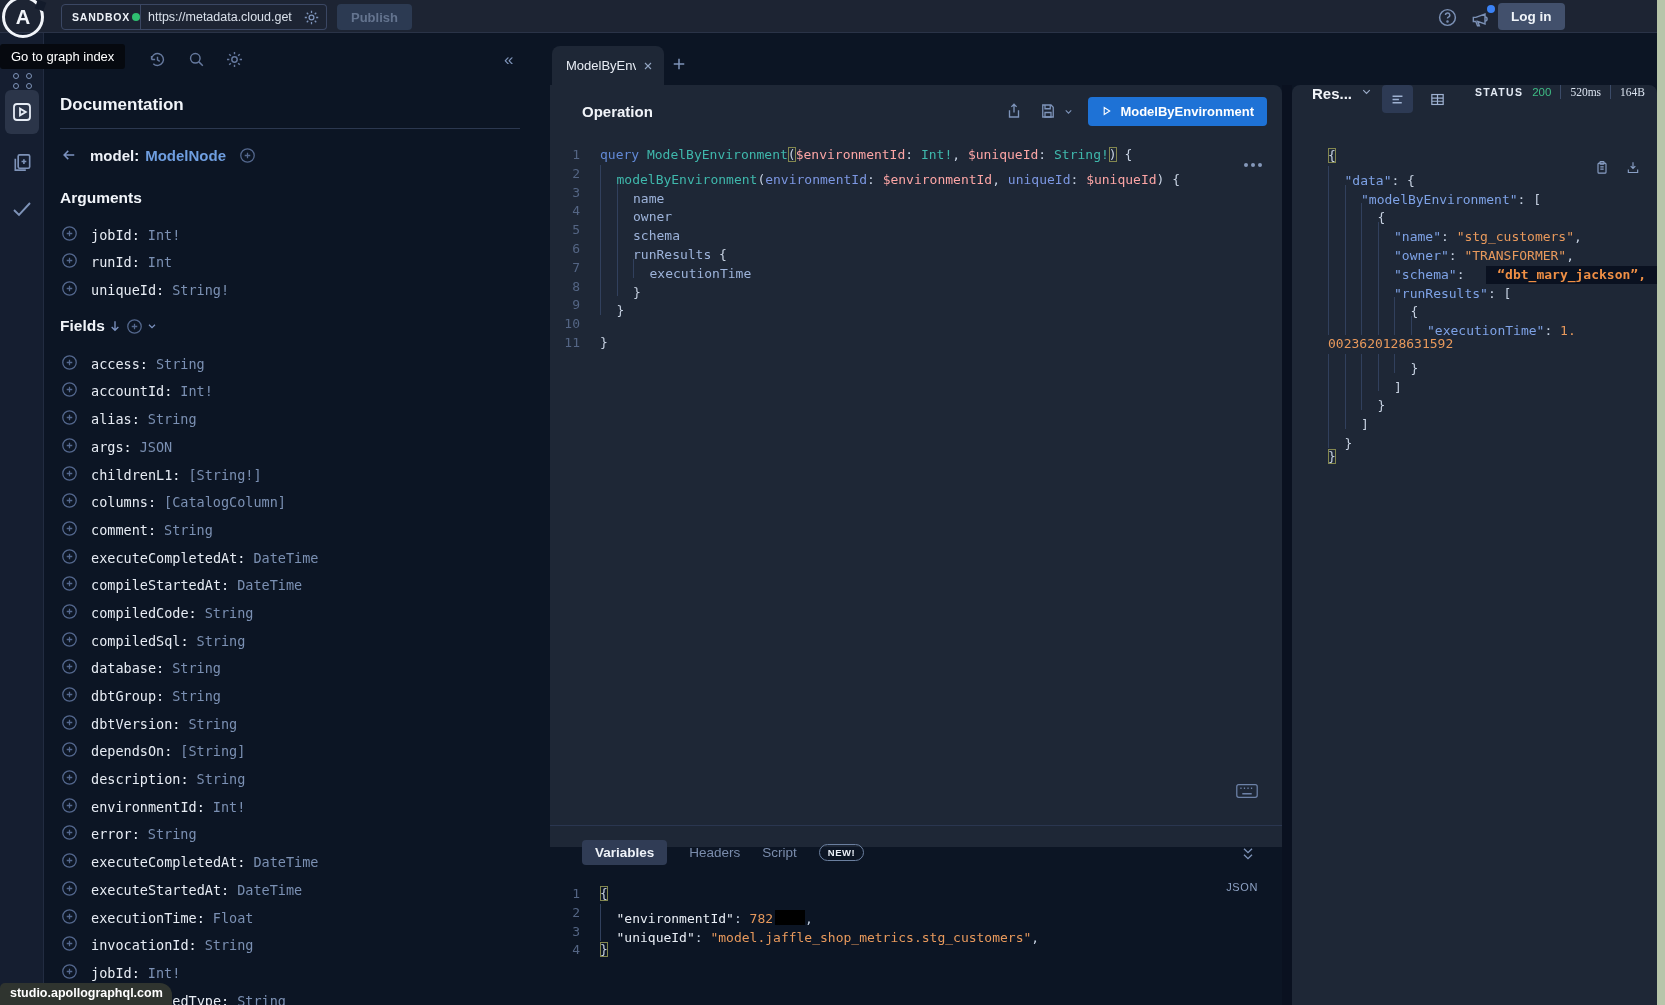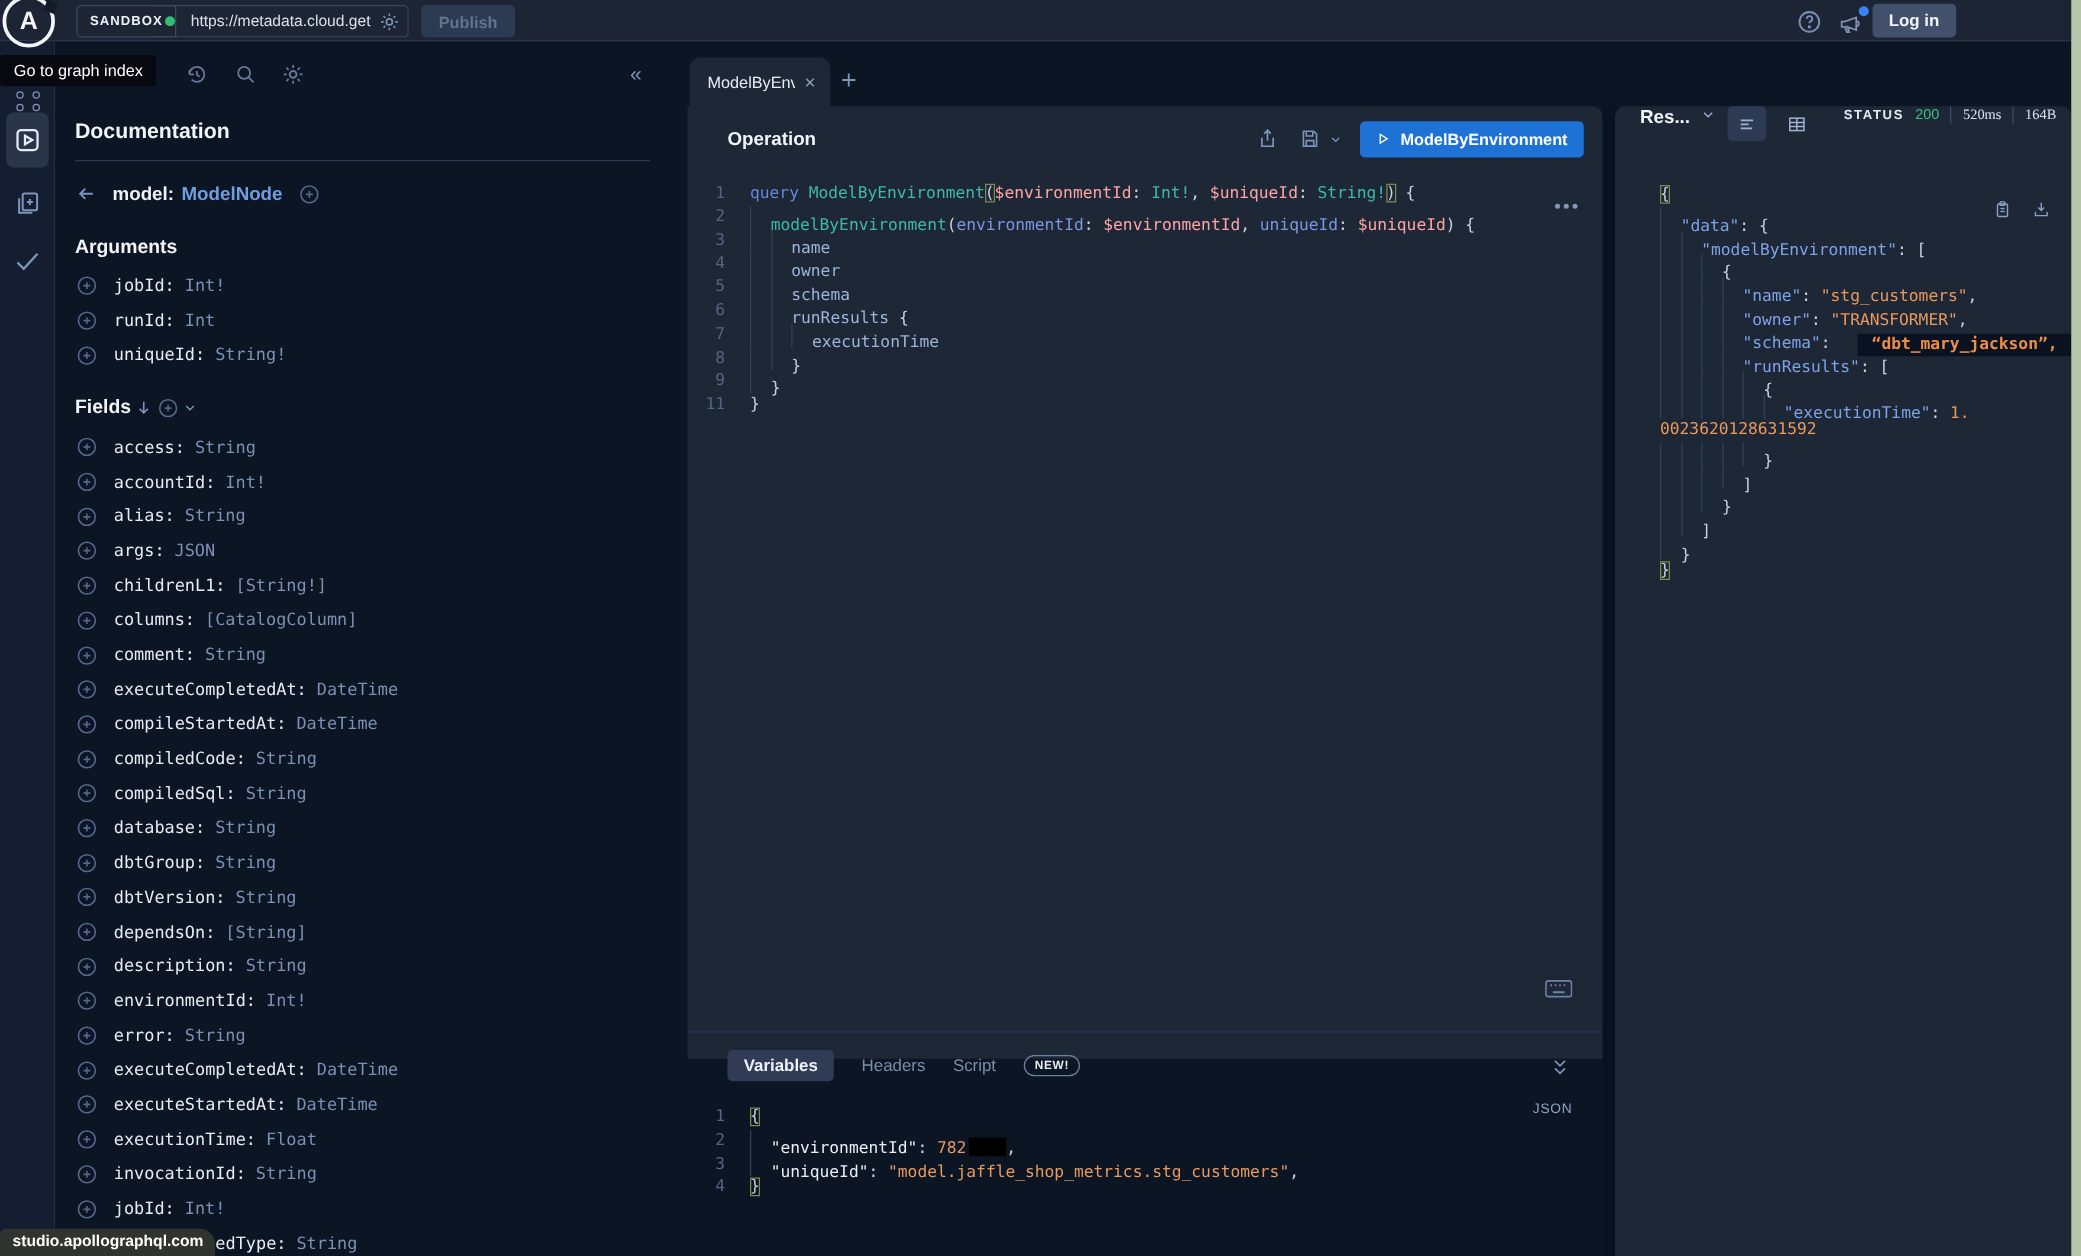--- a/index.html
+++ b/index.html
@@ -11,21 +11,21 @@
   
   #topbar { left:0; top:0; width:1665px; height:33px; background:#1d2433; border-bottom:1px solid #2a3347; z-index:30; }
   #logo { left:2px; top:-4px; width:42px; height:42px; border:3px solid #f2f5fa; border-radius:50%;
     color:#f2f5fa; font-weight:bold; font-size:20px; display:flex; align-items:center; justify-content:center; z-index:40; background:transparent;}
   #logo .notch { position:absolute; right:-4px; top:2px; width:9px; height:9px; background:#131b2b; transform:rotate(20deg);}
   .tb-box { display:flex; align-items:center; height:26px; border:1px solid #3b4763; }
   #sandbox-box { left:61px; top:4px; border-radius:4px 0 0 4px; padding:0 10px; }
   #sandbox-box span { color:#eef2f8; font-size:10.5px; font-weight:bold; letter-spacing:.8px; }
   #url-box { left:122px; top:4px; width:205px; border-left:none; border-radius:0 4px 4px 0; padding:0 6px 0 10px; }
   .greendot { width:8px; height:8px; border-radius:50%; background:#2fbf71; margin-right:8px; flex:none;}
-  #url-text { color:#d9e0ea; font-size:12.5px; white-space:nowrap; overflow:hidden; width:158px;text-align:center; }
+  #url-text { color:#d9e0ea; font-size:12.5px; white-space:nowrap; overflow:hidden; width:158px; }
   #publish-btn { left:337px; top:4px; height:26px; padding:0 14px; background:#2c3a52; border:none; border-radius:4px;
     color:#64748f; font-size:13px; font-weight:bold; }
   #help-icon { left:1437px; top:7px; color:#7b90b5; }
   #megaphone-icon { left:1469px; top:9px; color:#7b90b5; }
   .notifdot { left:1487px; top:5px; width:8px; height:8px; border-radius:50%; background:#3b82f6; z-index:31;}
   #login-btn { left:1498px; top:3px; height:27px; padding:0 13px; background:#42506c; border:none; border-radius:4px;
     color:#f0f4f9; font-size:13.5px; font-weight:bold; }
 
   
   #rail { left:0; top:33px; width:44px; height:972px; background:#151e30; border-right:1px solid #222c41; z-index:10;}
@@ -47,21 +47,21 @@
   #docs { left:60px; top:95px; width:460px; height:910px; overflow:hidden; z-index:5; }
   #docs h1 { color:#f1f4f9; font-size:17px; font-weight:bold; padding-bottom:13px; border-bottom:1px solid #2c3850; }
   #model-row { display:flex; align-items:center; gap:12px; margin-top:12px; height:28px; }
   #model-row .back { color:#7c92c0; }
   #model-row .mlabel { color:#edf1f8; font-weight:bold; font-size:15px; }
   #model-row .mtype { color:#6f9ee0; font-weight:bold; font-size:15px; margin-left:-6px;}
   .sec-h { color:#f1f4f9; font-size:15.5px; font-weight:bold; }
   #args-title { margin-top:20px; }
   #fields-head { margin-top:16px; display:flex; align-items:center; gap:2px; height:24px;}
   #fields-head .fic { color:#7c92c0; display:flex; align-items:center;}
-  .drow { display:flex; align-items:center; height:27.7px; gap:12px; }
+  .drow { display:flex; align-items:flex-end; height:27.7px; gap:12px; }
   #args-list { margin-top:8px; }
   #fields-list { margin-top:6px; }
   .pluscirc { width:19px; height:19px; flex:none; color:#54688e; display:flex; align-items:center; justify-content:center;}
   .dname { color:#e7ecf4; font-family:"DejaVu Sans Mono",monospace; font-size:13.5px; }
   .dtype { color:#7b90b3; font-family:"DejaVu Sans Mono",monospace; font-size:13.5px; margin-left:-4px;}
 
   
   #tab-active { left:552px; top:46px; width:112px; height:39px; background:#1e2736; border-radius:8px 8px 0 0;
     display:flex; align-items:center; padding:0 10px 0 14px; z-index:6;}
   #tab-active .tlabel { color:#e8edf5; font-size:13px; white-space:nowrap; overflow:hidden; flex:1;}
@@ -576,20 +576,21 @@
     <div id="gql-editor" class="codebox">
         <div class="cl"><span class="ln">1</span><span class="codetxt"><span class="c-kw">query </span><span class="c-op">ModelByEnvironment</span><span class="c-pb">(</span><span class="c-var">$environmentId</span><span class="c-pl">: </span><span class="c-ty">Int!</span><span class="c-pl">, </span><span class="c-var">$uniqueId</span><span class="c-pl">: </span><span class="c-ty">String!</span><span class="c-pb">)</span><span class="c-pl"> {</span></span></div>
         <div class="cl"><span class="ln">2</span><span class="codetxt"><span class="gd"></span><span class="c-fldt">modelByEnvironment</span><span class="c-pl">(</span><span class="c-arg">environmentId</span><span class="c-pl">: </span><span class="c-var">$environmentId</span><span class="c-pl">, </span><span class="c-arg">uniqueId</span><span class="c-pl">: </span><span class="c-var">$uniqueId</span><span class="c-pl">) {</span></span></div>
         <div class="cl"><span class="ln">3</span><span class="codetxt"><span class="gd"></span><span class="gd"></span><span class="c-fld">name</span></span></div>
         <div class="cl"><span class="ln">4</span><span class="codetxt"><span class="gd"></span><span class="gd"></span><span class="c-fld">owner</span></span></div>
         <div class="cl"><span class="ln">5</span><span class="codetxt"><span class="gd"></span><span class="gd"></span><span class="c-fld">schema</span></span></div>
         <div class="cl"><span class="ln">6</span><span class="codetxt"><span class="gd"></span><span class="gd"></span><span class="c-fld">runResults</span><span class="c-pl"> {</span></span></div>
         <div class="cl"><span class="ln">7</span><span class="codetxt"><span class="gd"></span><span class="gd"></span><span class="gd"></span><span class="c-fld">executionTime</span></span></div>
         <div class="cl"><span class="ln">8</span><span class="codetxt"><span class="gd"></span><span class="gd"></span><span class="c-pl">}</span></span></div>
         <div class="cl"><span class="ln">9</span><span class="codetxt"><span class="gd"></span><span class="c-pl">}</span></span></div>
+        <div class="cl"><span class="ln">10</span><span class="codetxt"></span></div>
         <div class="cl"><span class="ln">11</span><span class="codetxt"><span class="c-pl">}</span></span></div>
       </div>
     <span id="kbd-ic">
       <svg width="22" height="16" viewBox="0 0 28 18" fill="none" stroke="currentColor" stroke-width="1.6">
           <rect x="1" y="1" width="26" height="16" rx="2.5"></rect>
           <path d="M5.5 5.5h1.6M10 5.5h1.6M14.5 5.5h1.6M19 5.5h1.6M8 12.5h12" stroke-width="2"></path>
         </svg>
     </span>
     <div id="op-divider"></div>
     <div id="vars-tabs">

